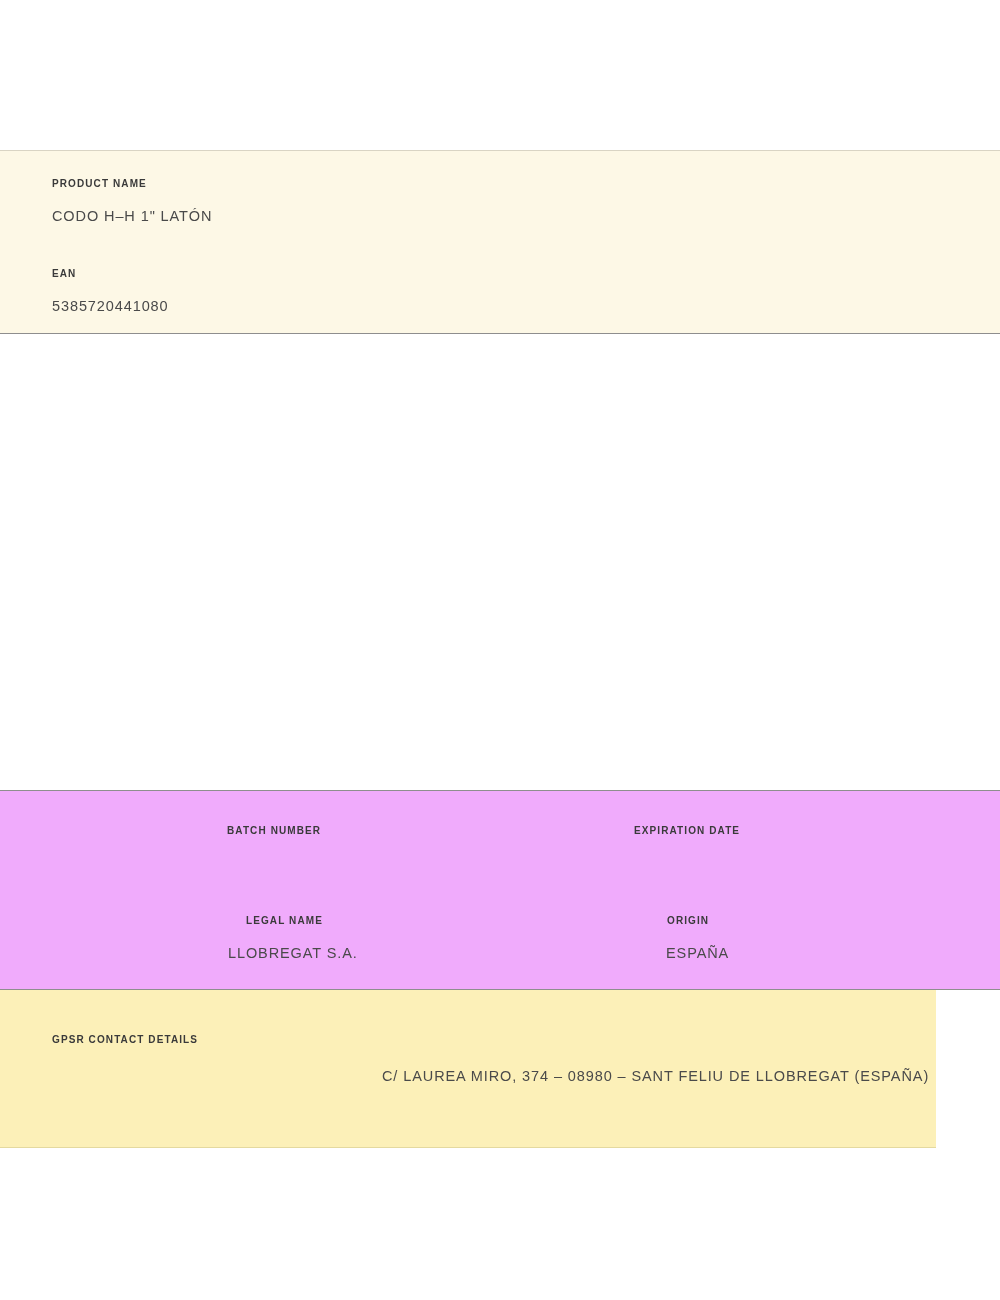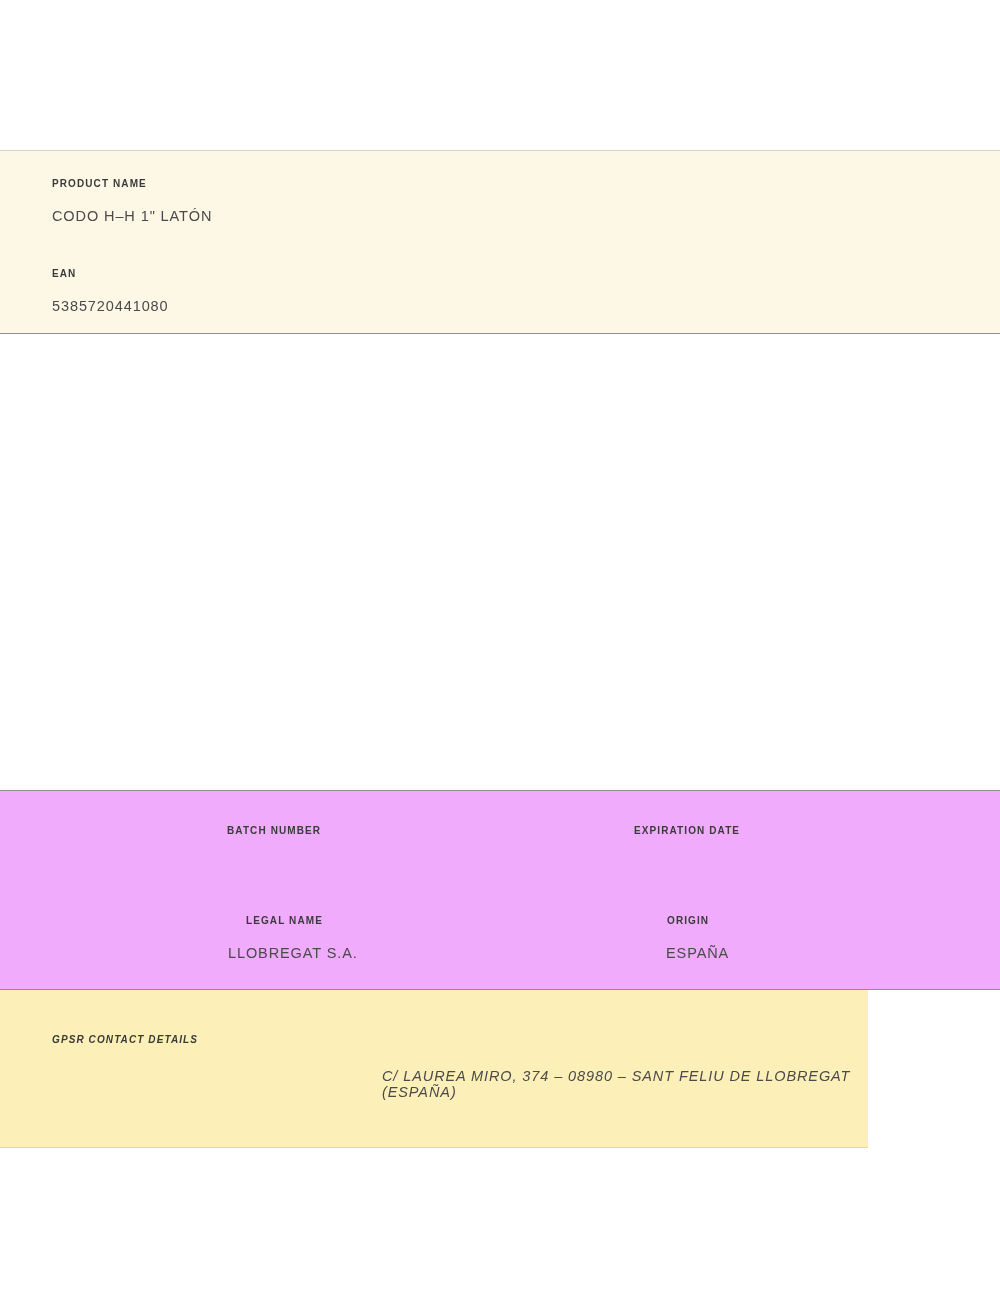--- a/index.html
+++ b/index.html
@@ -90,26 +90,25 @@
   .col1-r2v { left: 1px; }
   .col2-r1 { left: 16px; }
   .col2-r2l { left: 49px; }
   .col2-r2v { left: 48px; text-align: center; }
 
   
   .gpsr-block {
     position: absolute;
     top: 990px;
     left: 0;
-    width: 868px;
+    width: 936px;
     height: 158px;
     background: #fcf0b8;
     border-bottom: 1px solid #e4d99f;
     box-sizing: border-box;
-    font-style: italic;
   }
   .gpsr-label {
     position: absolute;
     left: 52px;
     top: 44px;
   }
   .gpsr-value {
     position: absolute;
     left: 382px;
     top: 78px;

